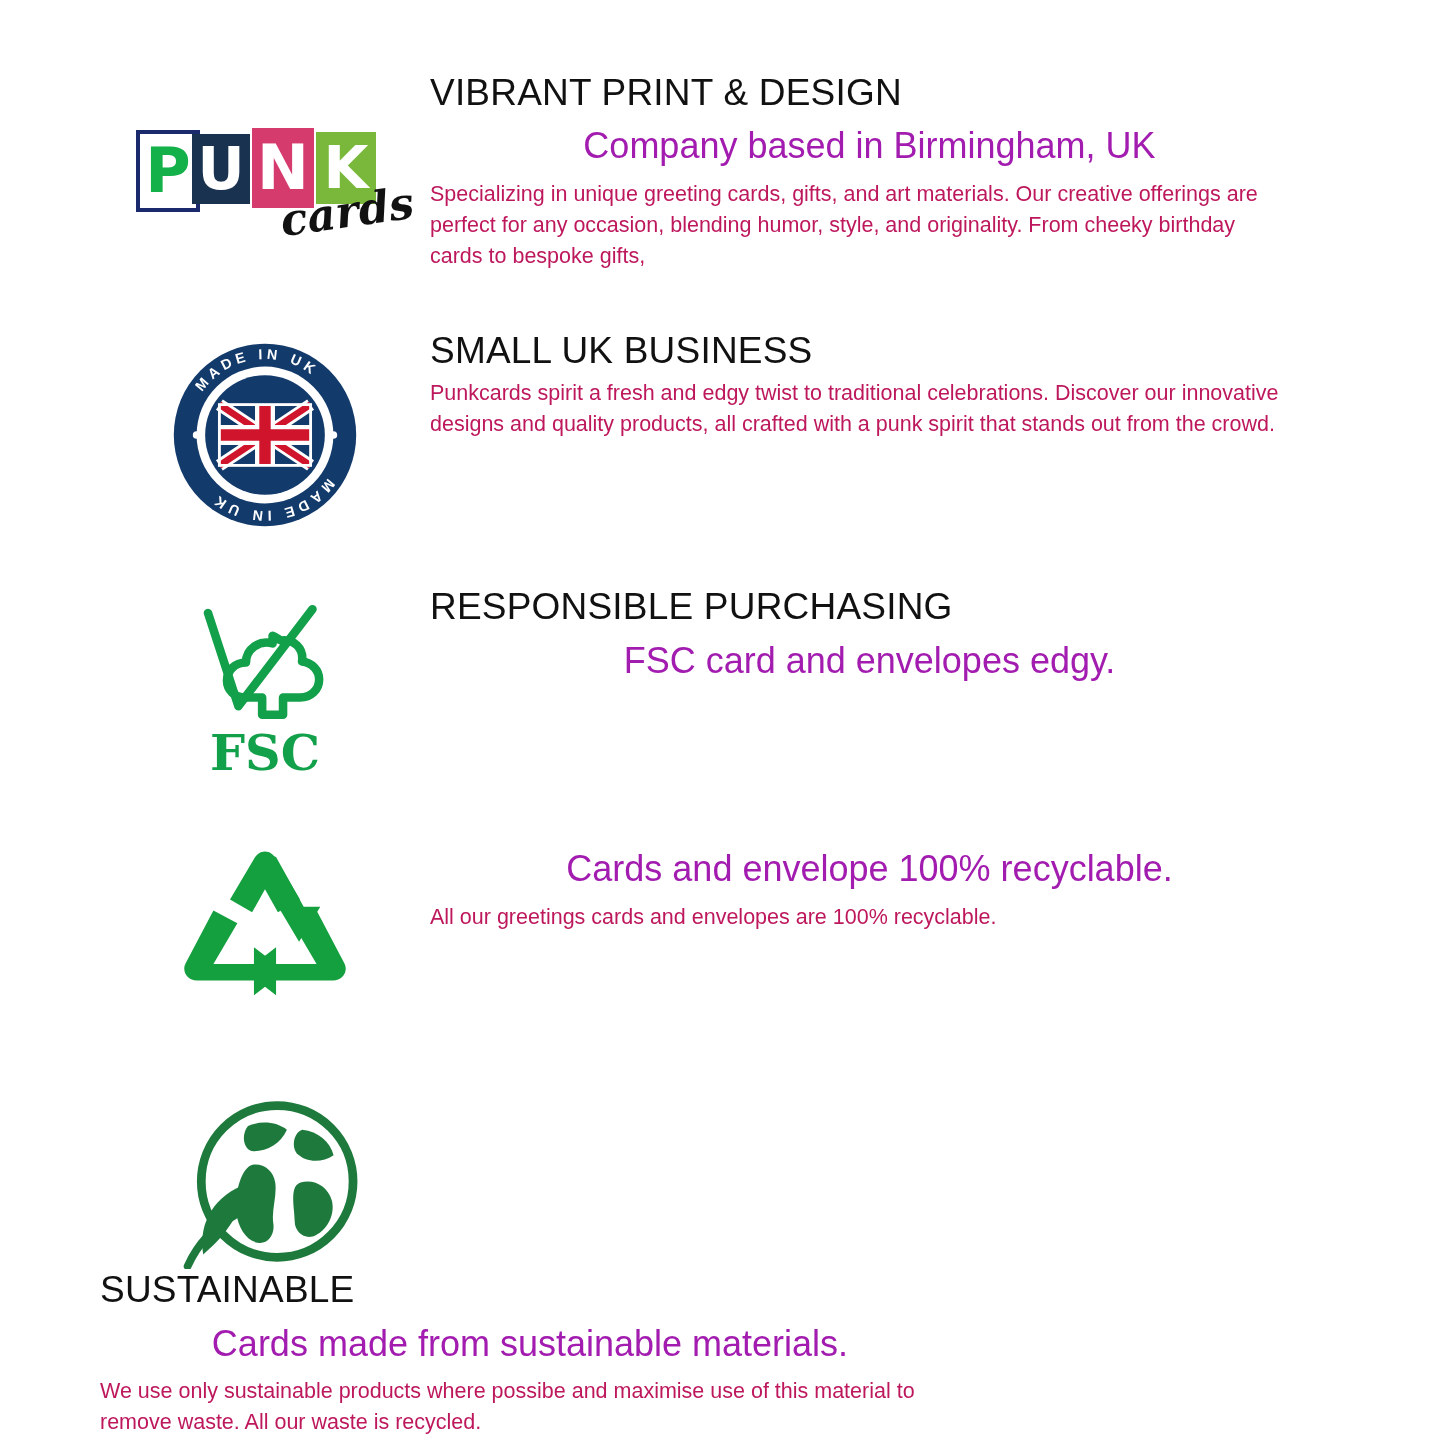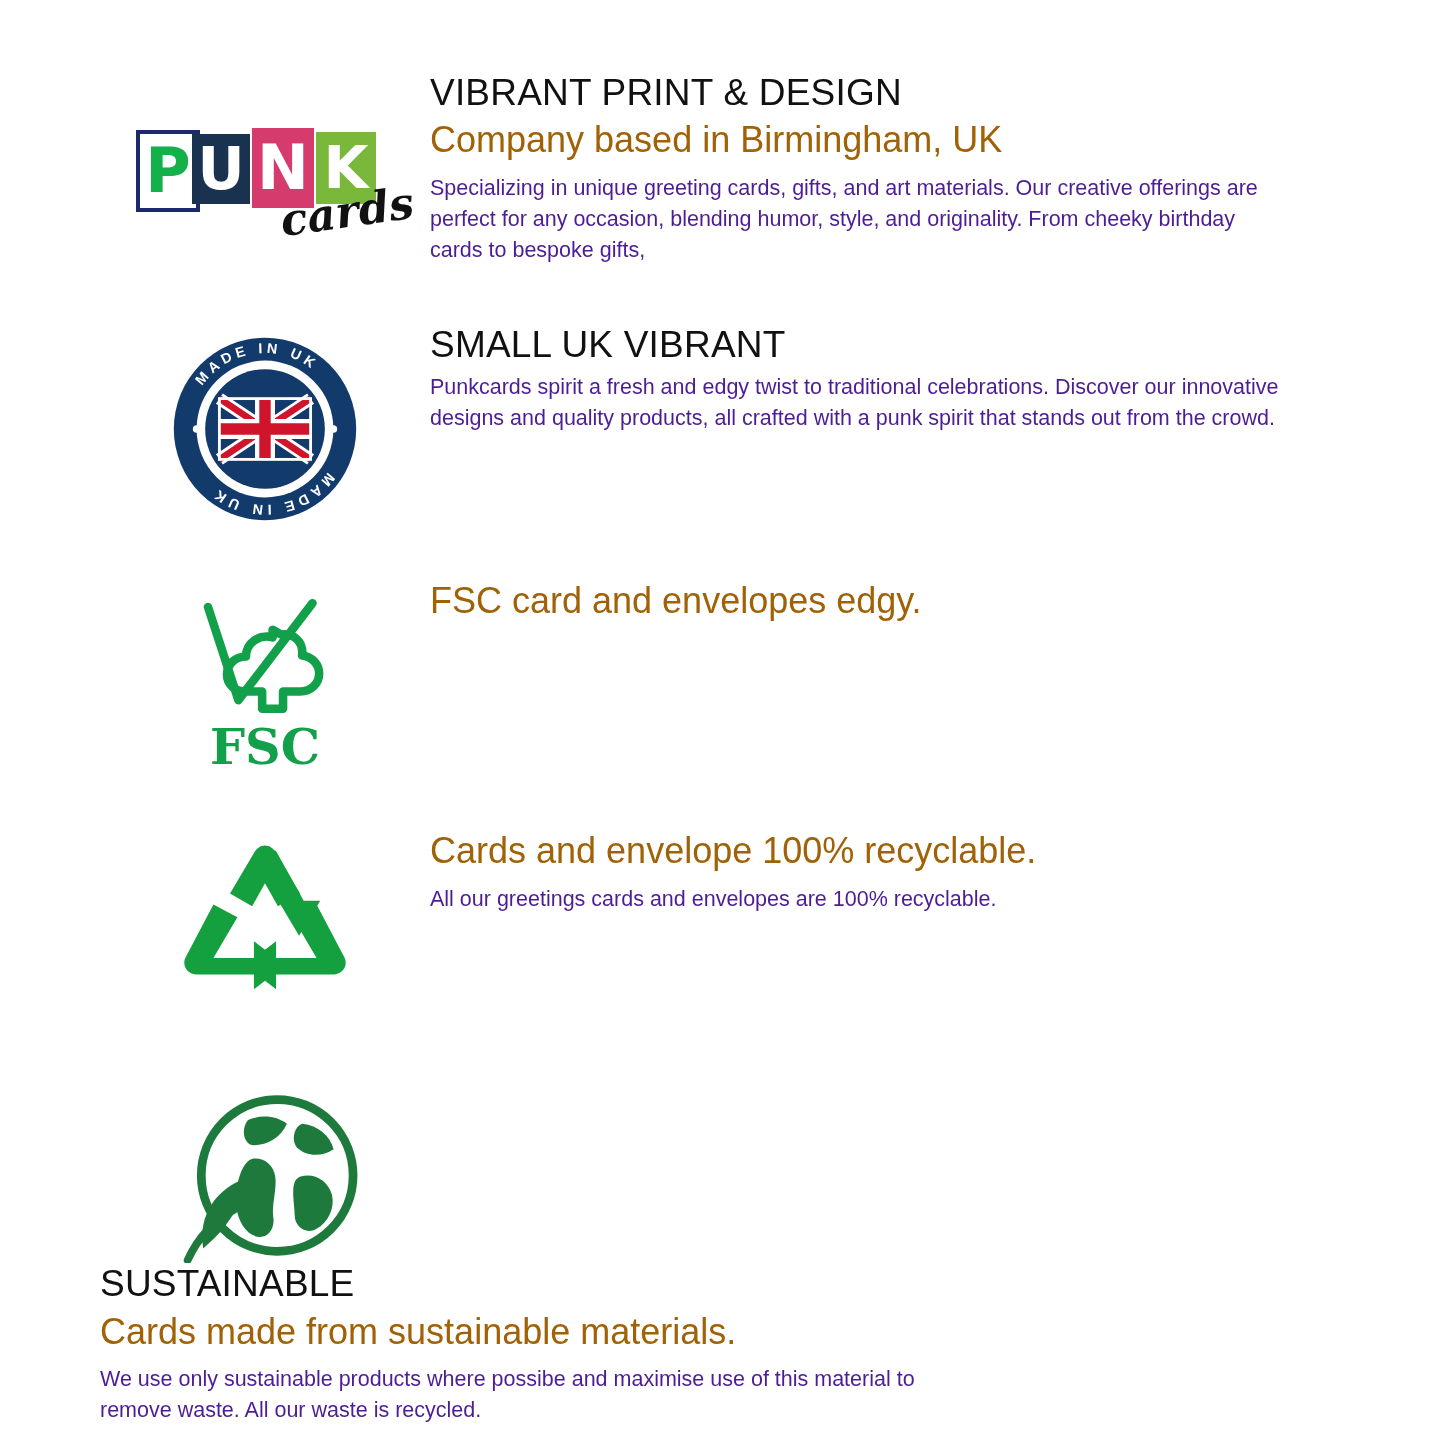--- a/index.html
+++ b/index.html
@@ -43,28 +43,29 @@
     font-weight: normal;
     letter-spacing: 0.2px;
     line-height: 1.12;
     margin: 0 0 6px 0;
     color: #111111;
   }
   .feature-subtitle {
     font-size: 36px;
     font-weight: normal;
     line-height: 1.15;
-    margin: 0 0 12px 0;
-    color: #a16207;
+    margin: 12px 0 12px 0;
+    color: #a21caf;
+    text-align: center;
   }
   .feature-desc {
     font-size: 21.5px;
     line-height: 1.45;
     margin: 0;
-    color: #4c1d95;
+    color: #be185d;
     max-width: 860px;
   }
 
   
   .row-1 { margin-bottom: 58px; }
   .row-2 { margin-bottom: 56px; }
   .row-3 { margin-bottom: 52px; }
   .row-4 { margin-bottom: 56px; }
   .row-5 { margin-bottom: 0; flex-direction: column; }
 
@@ -171,36 +172,37 @@
           <textPath href="#arcTop" startOffset="19%">MADE IN UK</textPath>
         </text>
         <text fill="#ffffff" font-family="Liberation Sans, sans-serif" font-size="15" font-weight="bold" letter-spacing="4.5">
           <textPath href="#arcBot" startOffset="19%">MADE IN UK</textPath>
         </text>
         <circle cx="28" cy="100" r="4" fill="#ffffff"></circle>
         <circle cx="172" cy="100" r="4" fill="#ffffff"></circle>
       </svg>
     </div>
     <div class="text-cell">
-      <h2 class="feature-title">SMALL UK VIBRANT</h2>
+      <h2 class="feature-title">SMALL UK BUSINESS</h2>
       <p class="feature-desc">Punkcards spirit a fresh and edgy twist to traditional celebrations. Discover our innovative designs and quality products, all crafted with a punk spirit that stands out from the crowd.</p>
     </div>
   </div>
 
   <div class="feature-row row-3">
     <div class="icon-cell">
       <svg class="fsc-icon" viewBox="0 0 200 200">
         <g fill="none" stroke="#12a04a" stroke-width="9" stroke-linecap="round" stroke-linejoin="round">
           <path d="M40 20 L72 118 L150 16"></path>
           <path d="M108 52 c-14 -4 -28 6 -28 20 c-12 0 -20 9 -20 19 c0 10 8 18 19 18 l18 0 l0 18 l22 0 l0 -18 l18 0 c11 0 20 -8 20 -19 c0 -10 -8 -18 -18 -19 c2 -14 -9 -24 -22 -22 c-3 -1 -6 -4 -9 -5 z"></path>
         </g>
         <text x="100" y="185" text-anchor="middle" font-family="DejaVu Serif, serif" font-weight="bold" font-size="52" fill="#12a04a">FSC</text>
       </svg>
     </div>
     <div class="text-cell">
+      <h2 class="feature-title">RESPONSIBLE PURCHASING</h2>
       <div class="feature-subtitle">FSC card and envelopes edgy.</div>
     </div>
   </div>
 
   <div class="feature-row row-4">
     <div class="icon-cell">
       <svg class="recycle-icon" viewBox="0 0 200 190">
         <g fill="#15a03f">
           <path d="M100 8 L130 62 L112 62 L137 104 L160 66 L142 66 L112 12 Z"></path>
           <path d="M100 6 C95 6 91 9 88 14 L62 58 L86 72 L100 47 L114 72 L138 58 L112 14 C109 9 105 6 100 6 Z"></path>

